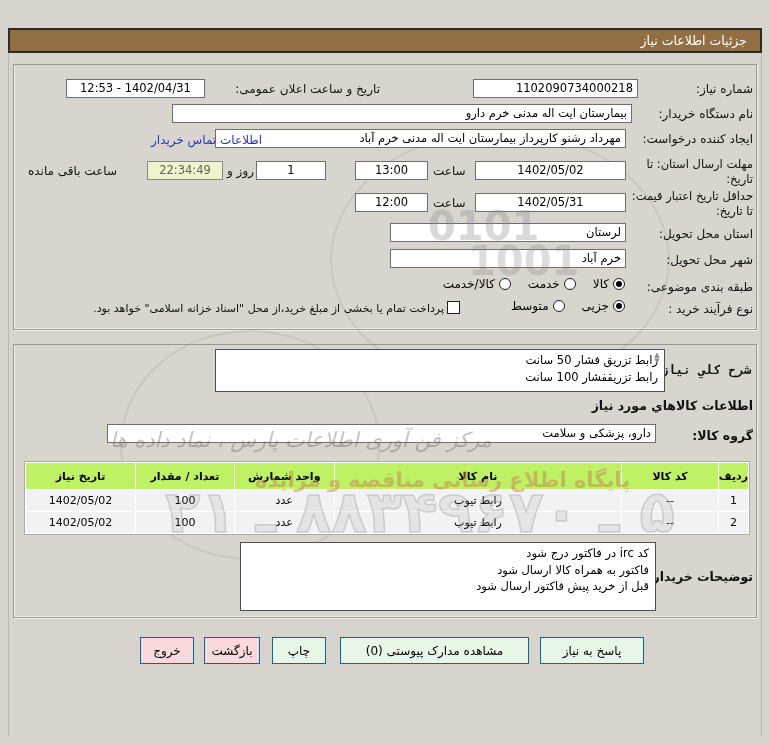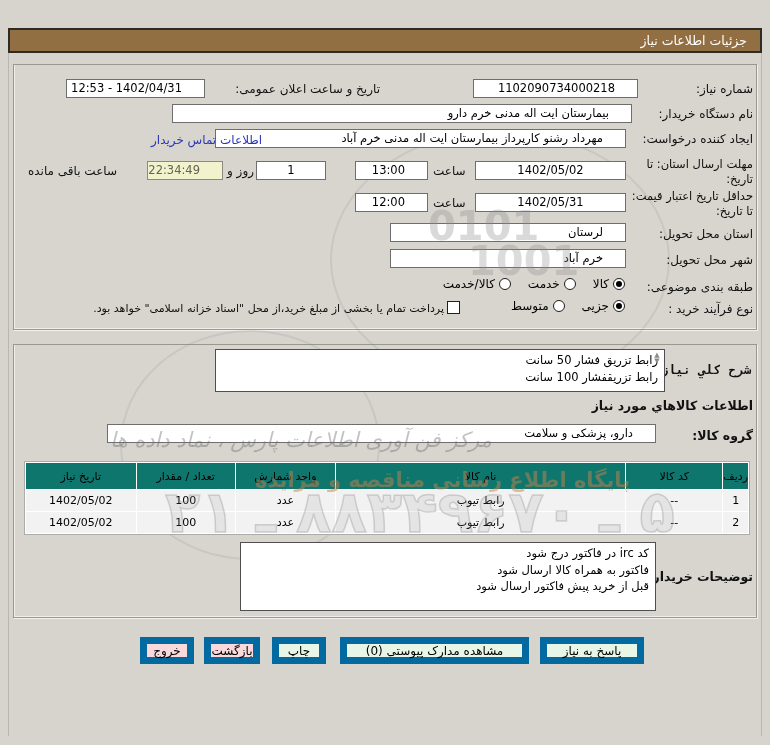--- a/index.html
+++ b/index.html
@@ -13,41 +13,41 @@
               display:flex; align-items:center; justify-content:flex-start;
               padding-right:13px; color:#fff; font-size:12.5px; }
   .panel { position:absolute; left:13px; width:744px; background:#d8d5cf;
            border:1px solid #9a978f; box-shadow:inset 1px -1px 0 #efeeea, 1px 1px 0 #f2f1ed; z-index:0; }
   #panel1 { top:64px; height:266px; }
   #panel2 { top:344px; height:274px; }
   .lbl { position:absolute; font-size:12px; color:#111; white-space:nowrap; z-index:2; }
   .lbl.wrap { white-space:normal; text-align:right; line-height:1.3; font-size:11.5px; }
   .blbl { position:absolute; font-size:12.5px; font-weight:bold; color:#111; white-space:nowrap; z-index:2; }
   .inp { position:absolute; height:19px; background:#fff; border:1px solid #6e6e6e;
-         font-size:11.5px; line-height:17px; padding:0 22px; overflow:hidden;
+         font-size:11.5px; line-height:17px; padding:0 4px; overflow:hidden;
          white-space:nowrap; z-index:2; color:#000; }
   .inp.center { text-align:center; }
   .inp.dim { background:#f2f2cd; color:#63635a; border-color:#8a8a82; }
   .link { position:absolute; font-size:12px; color:#2b35bb; cursor:pointer; z-index:2; white-space:nowrap;margin-left:43px; }
   .radio-row { position:absolute; display:flex; direction:rtl; align-items:center; gap:17px; z-index:2; }
   .radio-opt { display:flex; align-items:center; gap:4px; font-size:12px; }
   .radio { width:12px; height:12px; border:1px solid #1f1f1f; border-radius:50%; background:#fff; position:relative; }
   .radio.checked::after { content:""; position:absolute; inset:2px; border-radius:50%; background:#000; }
   .cb { position:absolute; width:13px; height:13px; background:#fff; border:1px solid #1f1f1f; z-index:2; }
   .cbl { position:absolute; font-size:11px; color:#111; z-index:2; text-align:right; }
   .ta { position:absolute; background:#fff; border:1px solid #4f4f4f; z-index:2;
         font-size:11.5px; line-height:1.45; padding:2px 6px; overflow:hidden; }
   .ta .tline { white-space:nowrap; }
   .sb { position:absolute; top:2px; right:2px; width:10px; display:flex; flex-direction:column;
         align-items:center; color:#8d8d8d; font-size:7px; line-height:6px; z-index:3; }
   .tbl { position:absolute; left:24px; top:461px; width:726px; border-collapse:separate;
          border-spacing:1px; background:#fff; border:1px solid #ababab; z-index:2; }
-  .tbl th { background:#0f766e; font-size:11px; font-weight:normal; height:26px; text-align:center; color:#000; }
+  .tbl th { background:#bef264; font-size:11px; font-weight:bold; height:26px; text-align:center; color:#000; }
   .tbl td { background:#f2f2f2; font-size:11px; height:21px; text-align:center; color:#000; }
-  .btn { position:absolute; top:637px; height:27px; border:7px solid #0369a1; z-index:2;
+  .btn { position:absolute; top:637px; height:27px; border:1px solid #0369a1; z-index:2;
          display:flex; align-items:center; justify-content:center; font-size:12px; color:#000; cursor:pointer; }
   .btn.green { background:#e7f6e7; }
   .btn.pink  { background:#f9d9db; }
   
   .wm { position:absolute; z-index:5; pointer-events:none; white-space:nowrap; }
   .wm-circle { position:absolute; z-index:1; pointer-events:none; border:2px solid rgba(150,150,150,.22); border-radius:50%; }
   #wm-latin { left:205px; top:378px; font-size:45px; font-weight:bold; color:rgba(120,120,120,.5); letter-spacing:1px; direction:ltr; }
   #wm-digits1 { left:428px; top:203px; font-size:40px; font-weight:bold; color:rgba(140,140,140,.33); direction:ltr; }
   #wm-digits2 { left:468px; top:238px; font-size:40px; font-weight:bold; color:rgba(140,140,140,.30); direction:ltr; }
   #wm-script { left:110px; top:428px; font-size:21px; font-style:italic; color:rgba(110,110,110,.42); }

